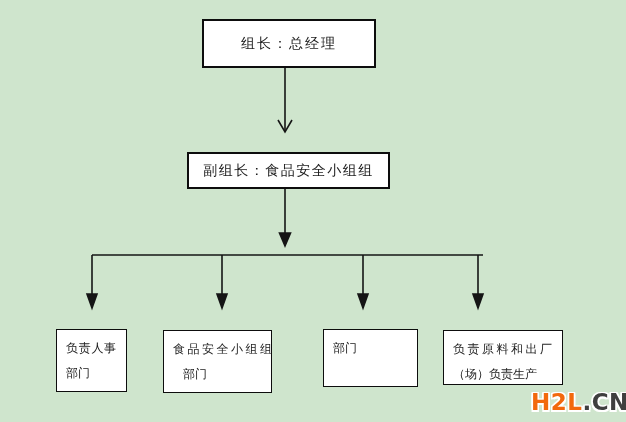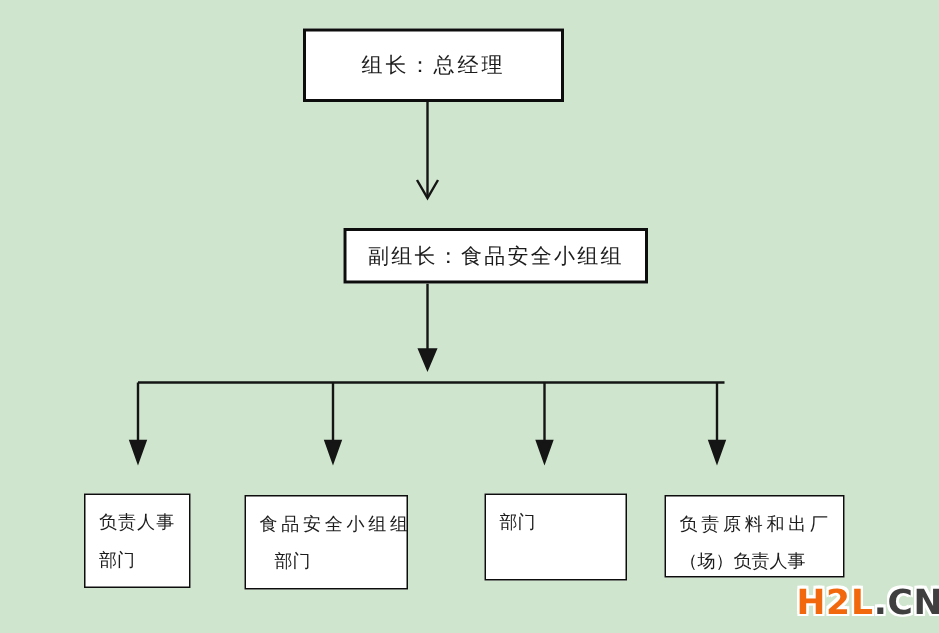--- a/index.html
+++ b/index.html
@@ -38,21 +38,20 @@
     display: flex; align-items: center; justify-content: center;
     font-size: 14px;
     letter-spacing: 2px;
   }
   .box-deputy {
     left: 187px; top: 152px;
     width: 203px; height: 37px;
     display: flex; align-items: center; justify-content: center;
     font-size: 14px;
     letter-spacing: 1.5px;
-    margin-left: 42px;
   }
   .dept {
     border-width: 1.5px;
     font-size: 12px;
     line-height: 25px;
     padding: 6px 24px 0 9px;
   }
   .dept .line1, .dept .line2 { display: block; white-space: nowrap; }
   .d1 { left: 56px;  top: 329px; width: 71px;  height: 63px; }
   .d1 .line1 { letter-spacing: 0.7px; }
@@ -129,20 +128,20 @@
     <span class="line1">食品安全小组组</span>
     <span class="line2">部门</span>
   </div>
 
   <div class="box dept d3">
     <span class="line2">部门</span>
   </div>
 
   <div class="box dept d4">
     <span class="line1">负责原料和出厂</span>
-    <span class="line2">（场）负责人事</span>
+    <span class="line2">（场）负责生产</span>
   </div>
 
   <div class="watermark">
     <span class="wm-brand">H2L</span><span class="wm-suffix">.CN</span>
   </div>
 
 </div>
 
 </body></html>

